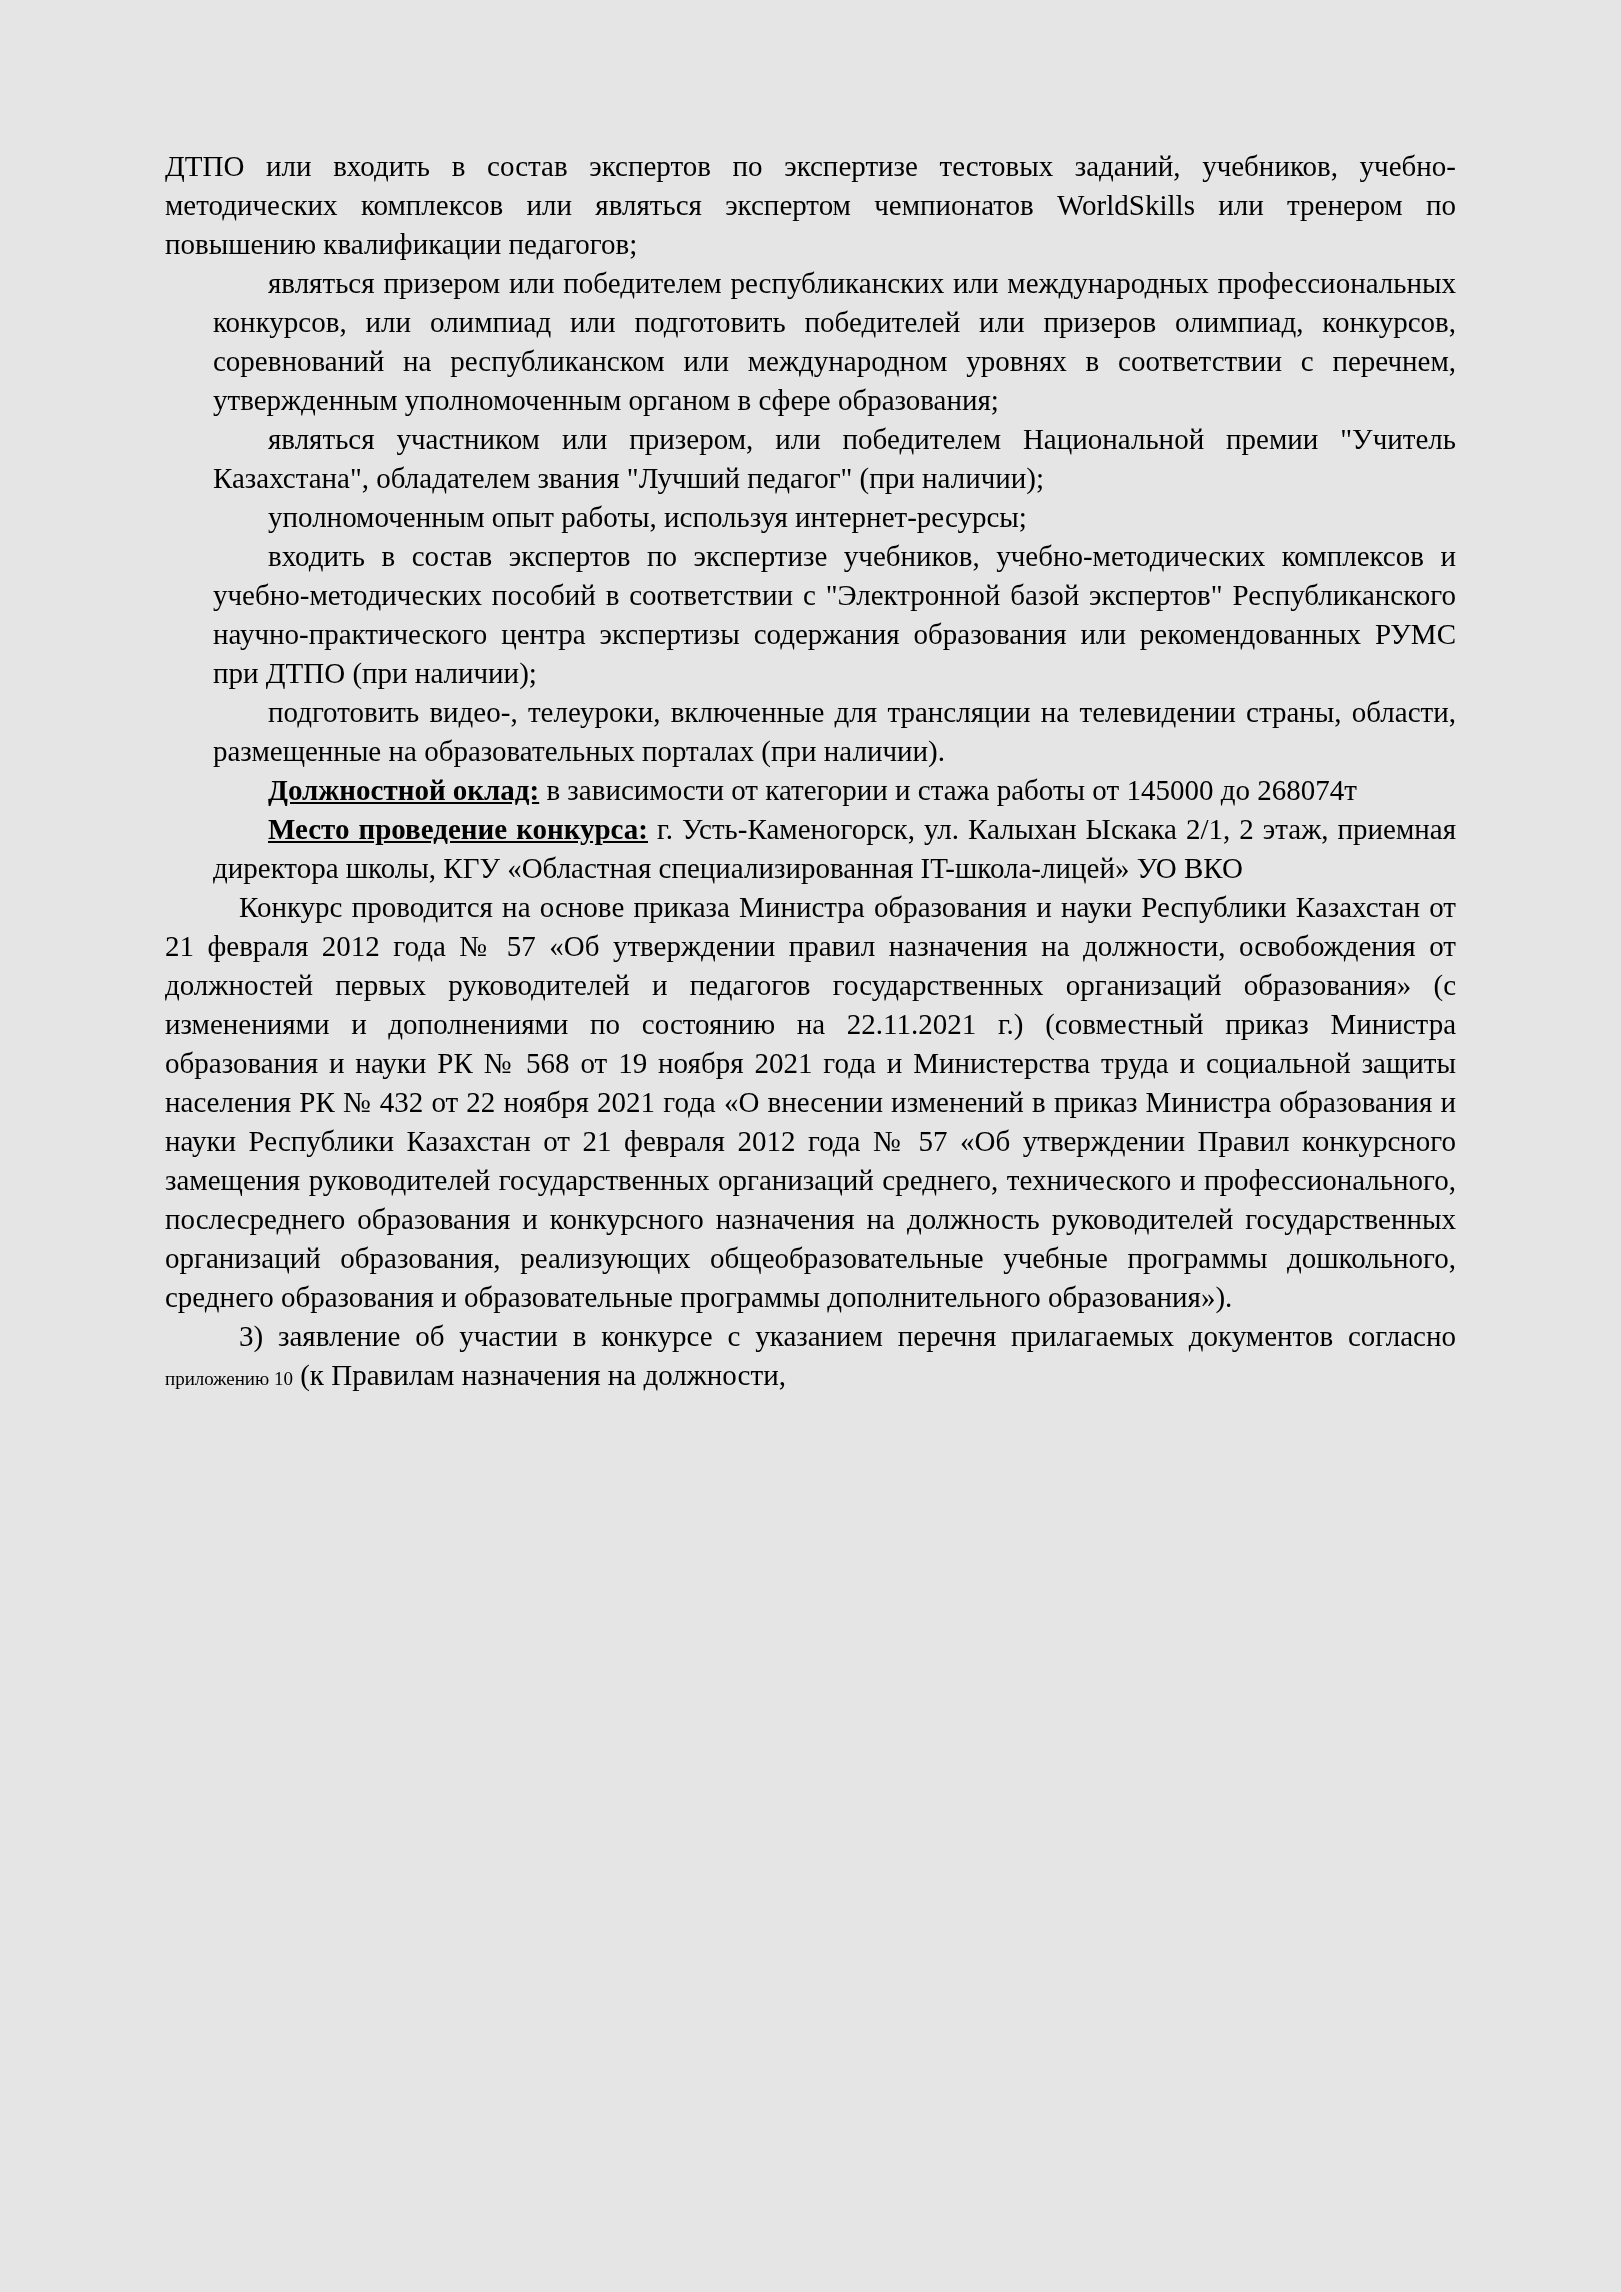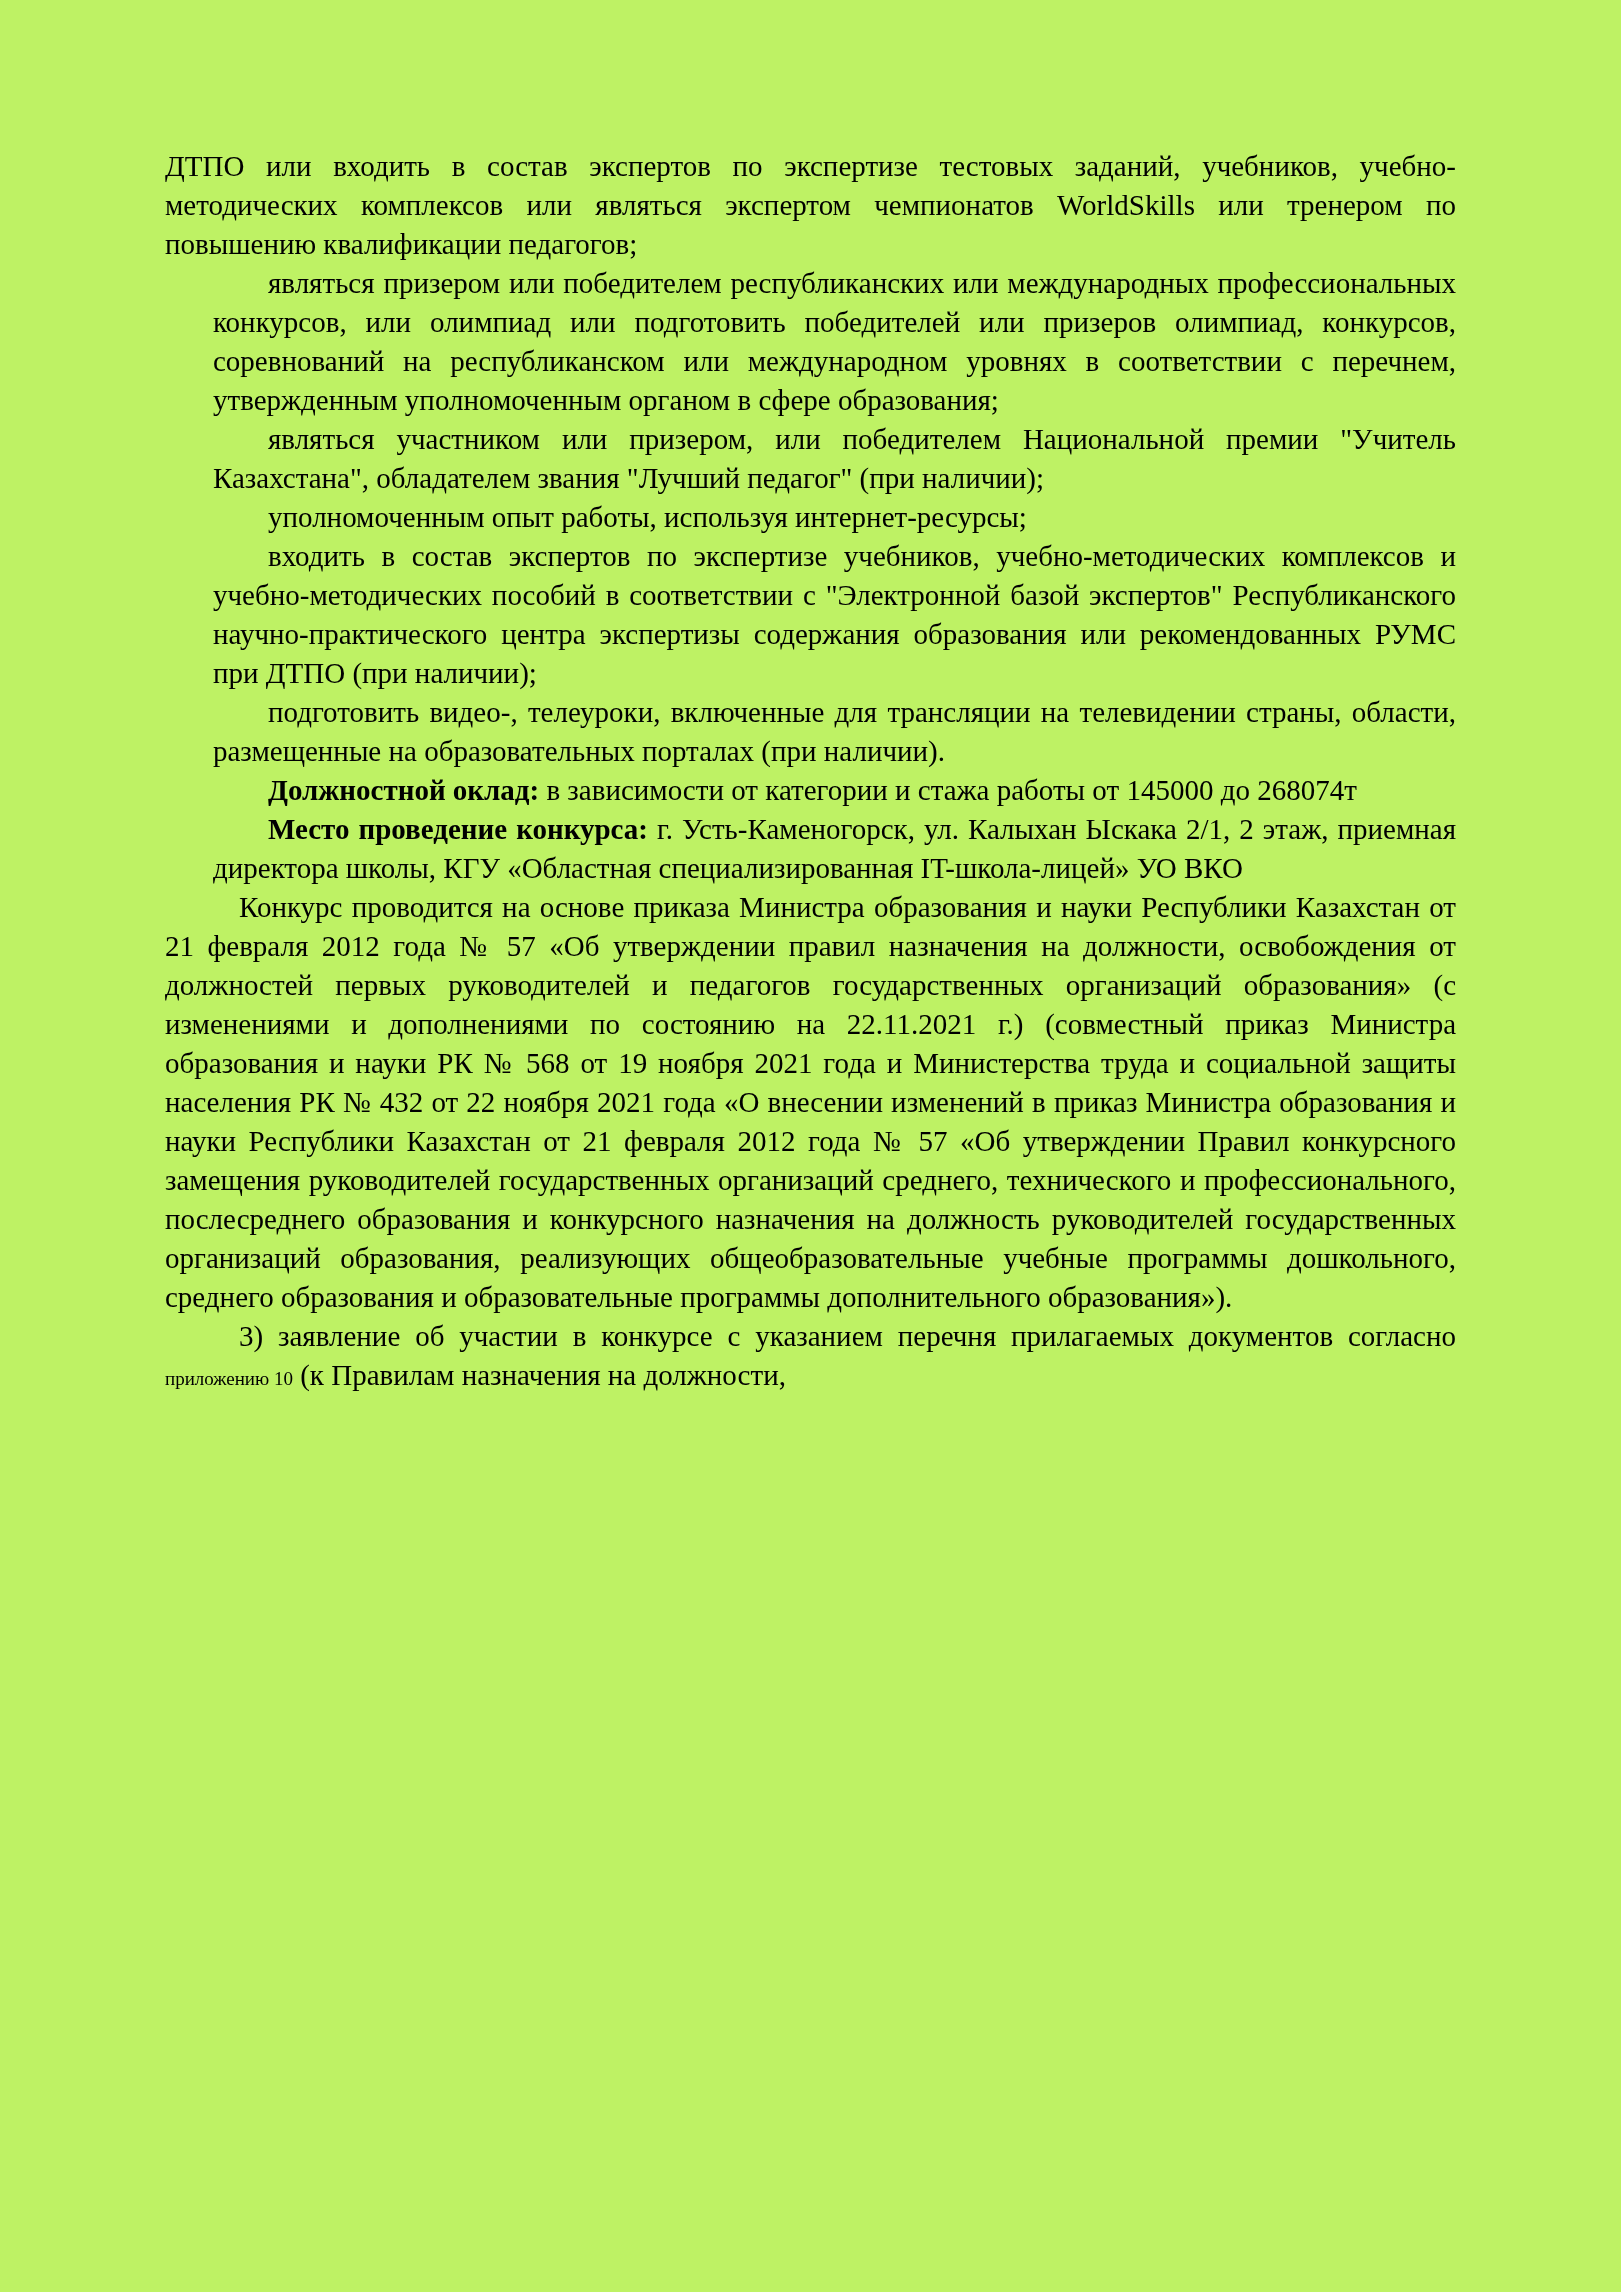--- a/index.html
+++ b/index.html
@@ -11,21 +11,21 @@
     width: 1621px;
     height: 2293px;
     font-family: "Liberation Serif", "DejaVu Serif", serif;
     color: #000000;
   }
   .page {
     box-sizing: border-box;
     width: 1621px;
     min-height: 2293px;
     padding: 147px 165px 59px 165px;
-    background: #bef264;
+    background: #e5e5e5;
   }
   .doc-body {
     font-size: 29px;
     line-height: 1.345;
     text-align: justify;
     text-justify: inter-word;
   }
   p {
     margin: 0;
     text-align: justify;
@@ -36,20 +36,21 @@
     margin-left: 48px;
   }
   p.indent-wide {
     text-indent: 74px;
   }
   p.noindent {
     text-indent: 0;
   }
   .u-bold {
     font-weight: bold;
+    text-decoration: underline;
   }
   .small-caps-run {
     font-size: 19px;
   }
 </style>
 </head>
 <body>
 
 <div class="page">
   <div class="doc-body">

